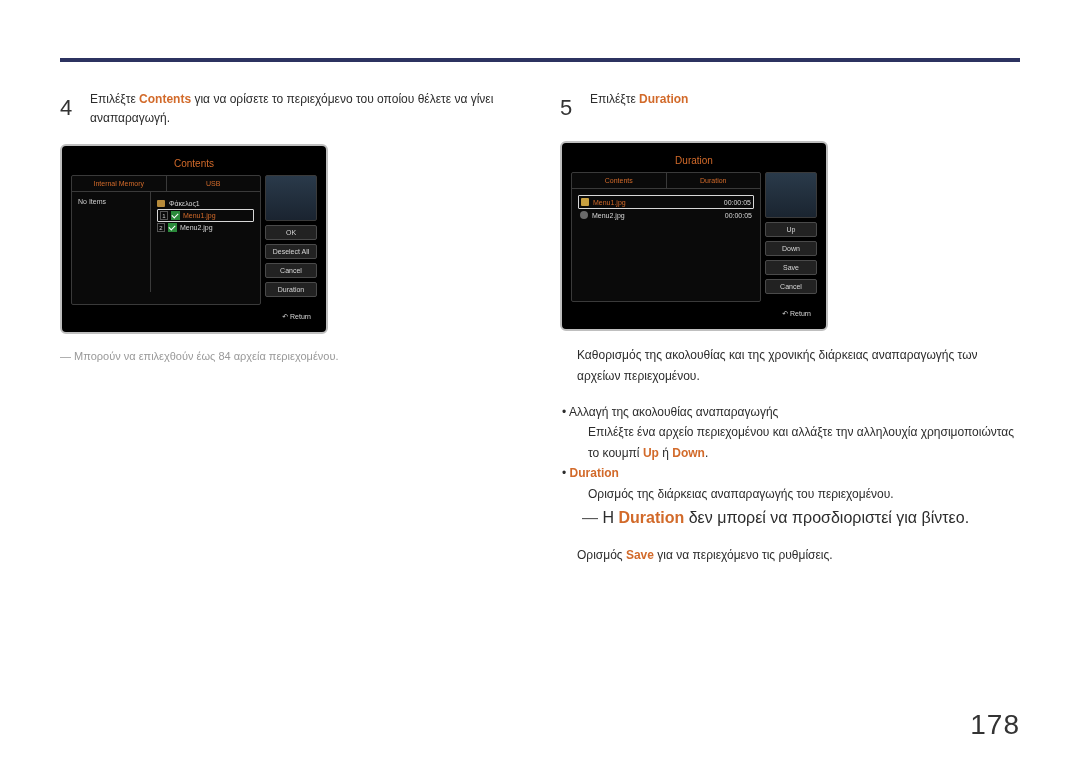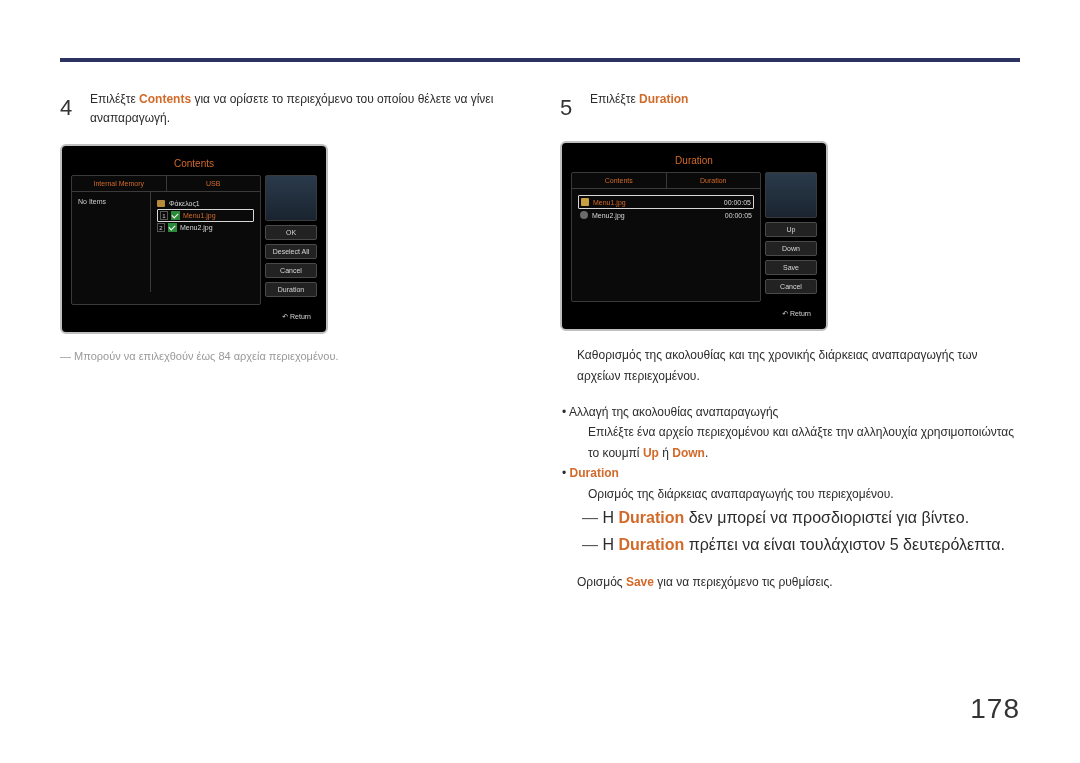--- a/index.html
+++ b/index.html
@@ -54,21 +54,21 @@
   .d-tab { flex: 1; font-size: 7px; text-align: center; padding: 4px 0; color: #d26a2a; }
   .d-tab + .d-tab { border-left: 1px solid #3a3a3a; }
   .d-body { padding: 6px; }
   .d-row { display: flex; justify-content: space-between; align-items: center; font-size: 7px; color: #d7d7d7; padding: 2px 2px; }
   .d-row .dname { display: flex; align-items: center; gap: 4px; }
   .d-row.sel { border: 1px solid #d7d7d7; border-radius: 1px; }
   .d-row.sel .dname span { color: #d26a2a; }
   .d-icon { width: 8px; height: 8px; background: #c8a040; border-radius: 1px; display: inline-block; }
   .d-icon.gray { background: #6a6a6a; border-radius: 50%; }
 
-  .page-num { position: absolute; bottom: 38px; right: 60px; font-size: 28px; font-weight: 300; color: #333; letter-spacing: 1px; }
+  .page-num { position: absolute; bottom: 22px; right: 60px; font-size: 28px; font-weight: 300; color: #333; letter-spacing: 1px; }
 </style>
 </head>
 <body>
 
 <div class="page">
   <div class="topline"></div>
 
   <div class="cols">
 
     <div class="col">
@@ -182,21 +182,20 @@
           <span>Αλλαγή της ακολουθίας αναπαραγωγής</span>
           <div class="indent">
             <span>Επιλέξτε ένα αρχείο περιεχομένου και αλλάξτε την αλληλουχία χρησιμοποιώντας το κουμπί </span><span class="hl">Up</span><span> ή </span><span class="hl">Down</span><span>.</span>
           </div>
         </li>
         <li>
           <span class="hl">Duration</span>
           <div class="indent">Ορισμός της διάρκειας αναπαραγωγής του περιεχομένου.</div>
           <ul class="sub-dash">
             <li><span>Η </span><span class="hl">Duration</span><span> δεν μπορεί να προσδιοριστεί για βίντεο.</span></li>
-            <li><span>Η </span><span class="hl">Duration</span><span> πρέπει να είναι τουλάχιστον 5 δευτερόλεπτα.</span></li>
           </ul>
         </li>
       </ul>
 
       <div class="bodytext">
         <span>Ορισμός </span><span class="hl">Save</span><span> για να περιεχόμενο τις ρυθμίσεις.</span>
       </div>
     </div>
   </div>
 

